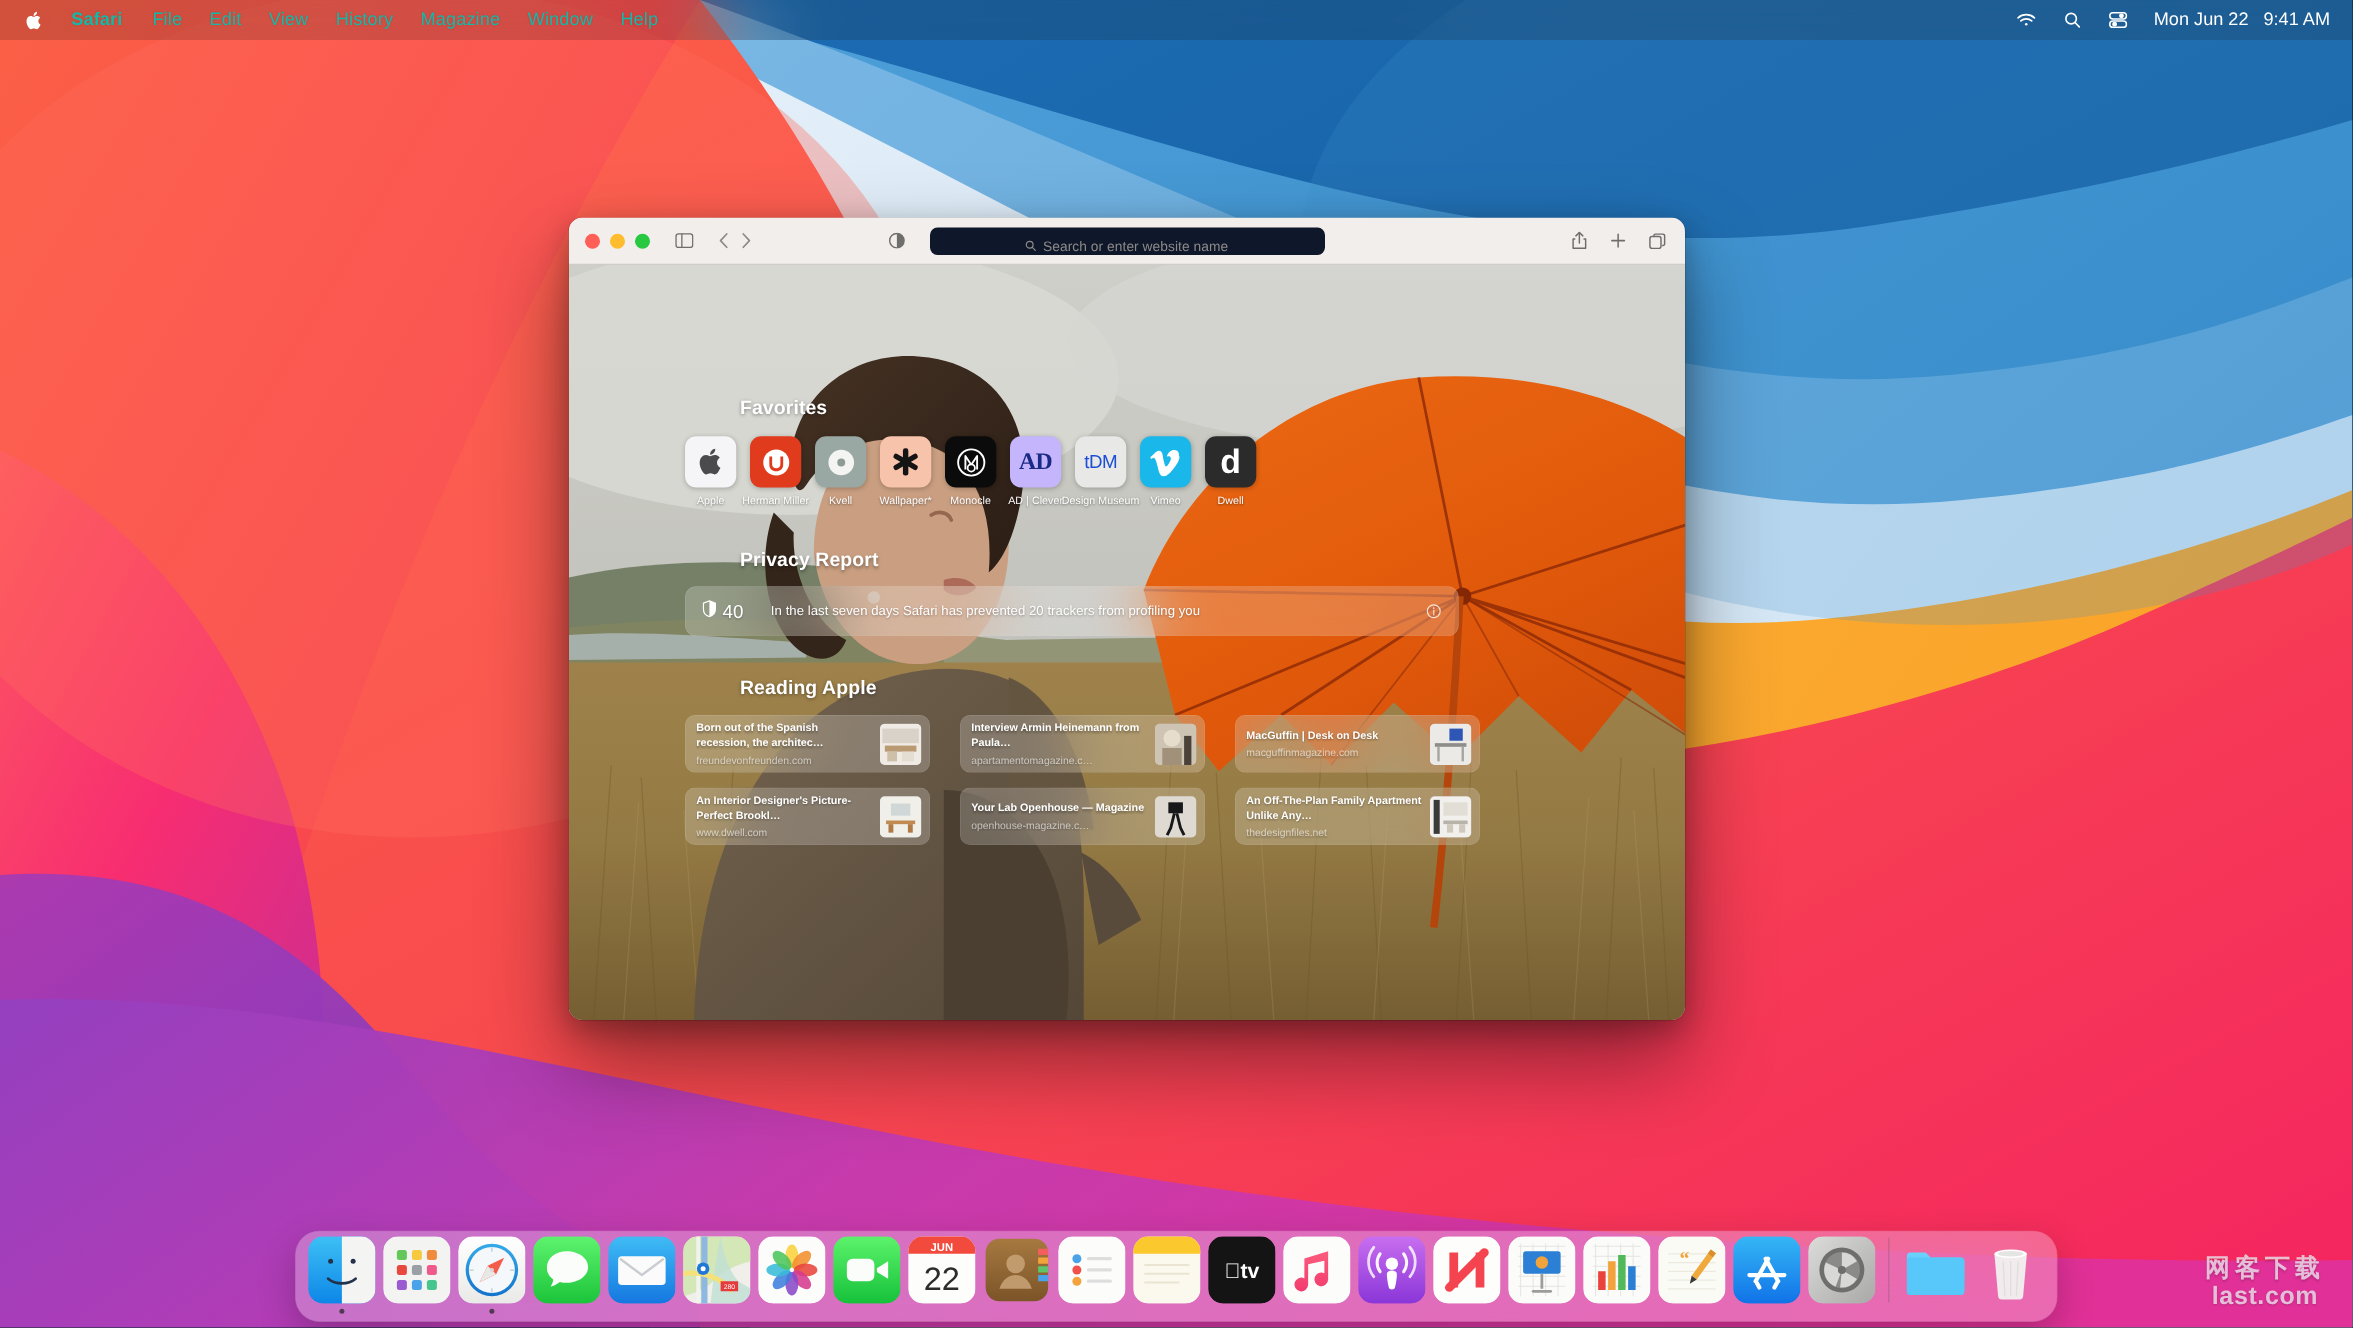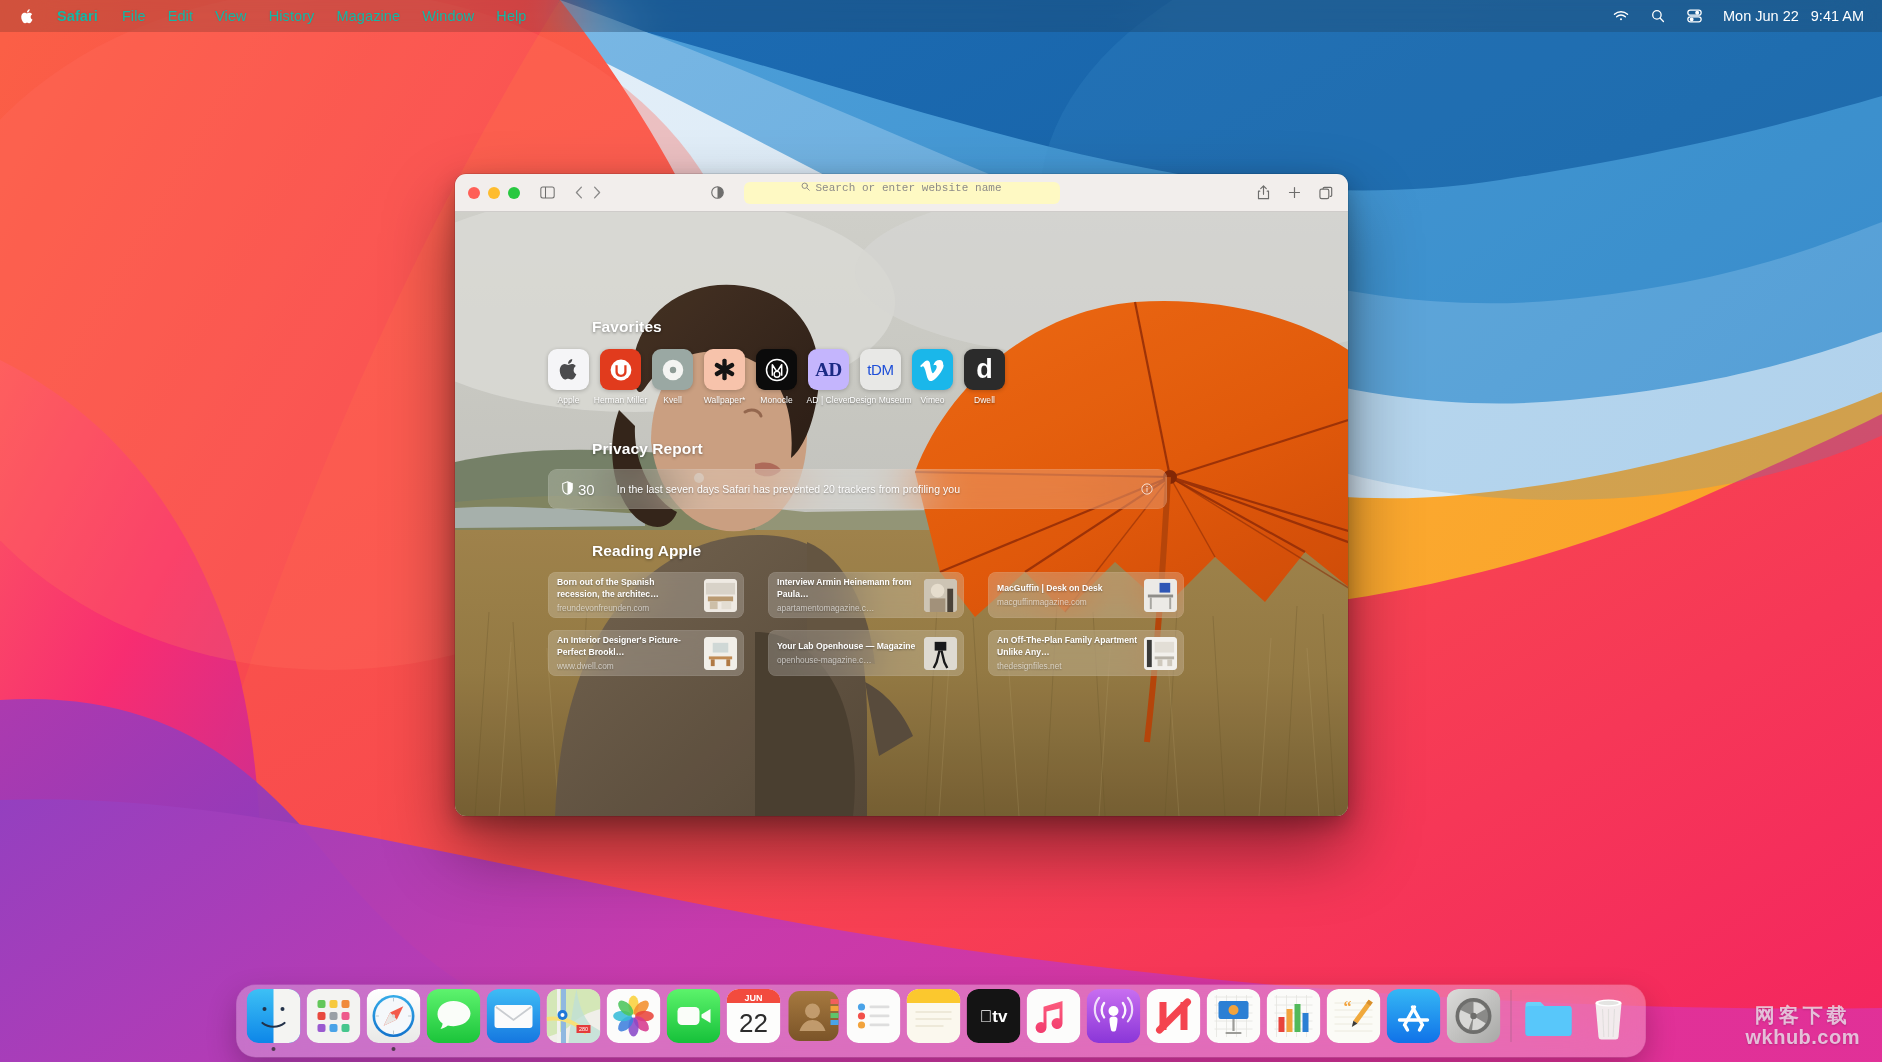--- a/index.html
+++ b/index.html
@@ -60,23 +60,23 @@
 
   .tb-btn { display: flex; align-items: center; justify-content: center; color: #7b7a79; }
   #sidebar-toggle { margin-left: 20px; }
   #nav-back { margin-left: 20px; }
   #nav-fwd { margin-left: 10px; }
   #reader-ctl { margin-left: 110px; }
 
   #addressbar {
     position: absolute; left: 50%; transform: translateX(-50%);
     width: 316px; height: 22px; border-radius: 6px;
-    background: #fef9c3;
-    display: flex; align-items: flex-start; justify-content: center; gap: 5px;
-    color: #8d8b89; font-size: 11px; font-family: Liberation Mono, monospace;
+    background: #0f172a;
+    display: flex; align-items: flex-end; justify-content: center; gap: 5px;
+    color: #8d8b89; font-size: 11px;
   }
   #addressbar .ph { font-size: 11px; letter-spacing: .05px; }
 
   .tb-right { margin-left: auto; display: flex; align-items: center; gap: 18px; padding-right: 15px; color: #6e6d6c; }
 
   
   #startpage { position: relative; width: 100%; height: 604px; overflow: hidden; }
   #hero { position: absolute; inset: 0; }
   #hero svg { width: 100%; height: 100%; display: block; }
 
@@ -518,21 +518,21 @@
 
         <div class="sec-title" id="privacy-title">Privacy Report</div>
         <div id="privacy-card">
           <span id="privacy-count">
             <span>
               <svg width="11" height="14" viewBox="0 0 12 15">
                 <path d="M6 .6 11.2 2.6v5.1C11.2 11 8.9 13.6 6 14.4 3.1 13.6.8 11 .8 7.7V2.6Z" fill="none" stroke="#fff" stroke-width="1.1"></path>
                 <path d="M6 .6 11.2 2.6v5.1C11.2 11 8.9 13.6 6 14.4Z" fill="#fff"></path>
               </svg>
             </span>
-            <span>30</span>
+            <span>40</span>
           </span>
           <span id="privacy-text">In the last seven days Safari has prevented 20 trackers from profiling you</span>
           <span id="privacy-info">
             <svg width="12" height="12" viewBox="0 0 14 14" fill="none" stroke="rgba(255,255,255,.8)" stroke-width="1.1">
               <circle cx="7" cy="7" r="6"></circle>
                 <path d="M7 6.2v4.2" stroke-linecap="round"></path>
                 <circle cx="7" cy="4" r=".85" fill="rgba(255,255,255,.8)" stroke="none"></circle>
             </svg>
           </span>
         </div>
@@ -1047,16 +1047,16 @@
             <path d="M21 20l1.4 28M27 20v28M33 20l-1.4 28"></path>
           </g>
         </svg>
       </span>
       <span class="dock-dot hidden"></span>
     </div>
   </div>
 
   <div id="watermark">
     <div id="wm-cn">网客下载</div>
-    <div id="wm-en">wkhub.com</div>
+    <div id="wm-en">last.com</div>
   </div>
 
 </div>
 
 </body></html>

